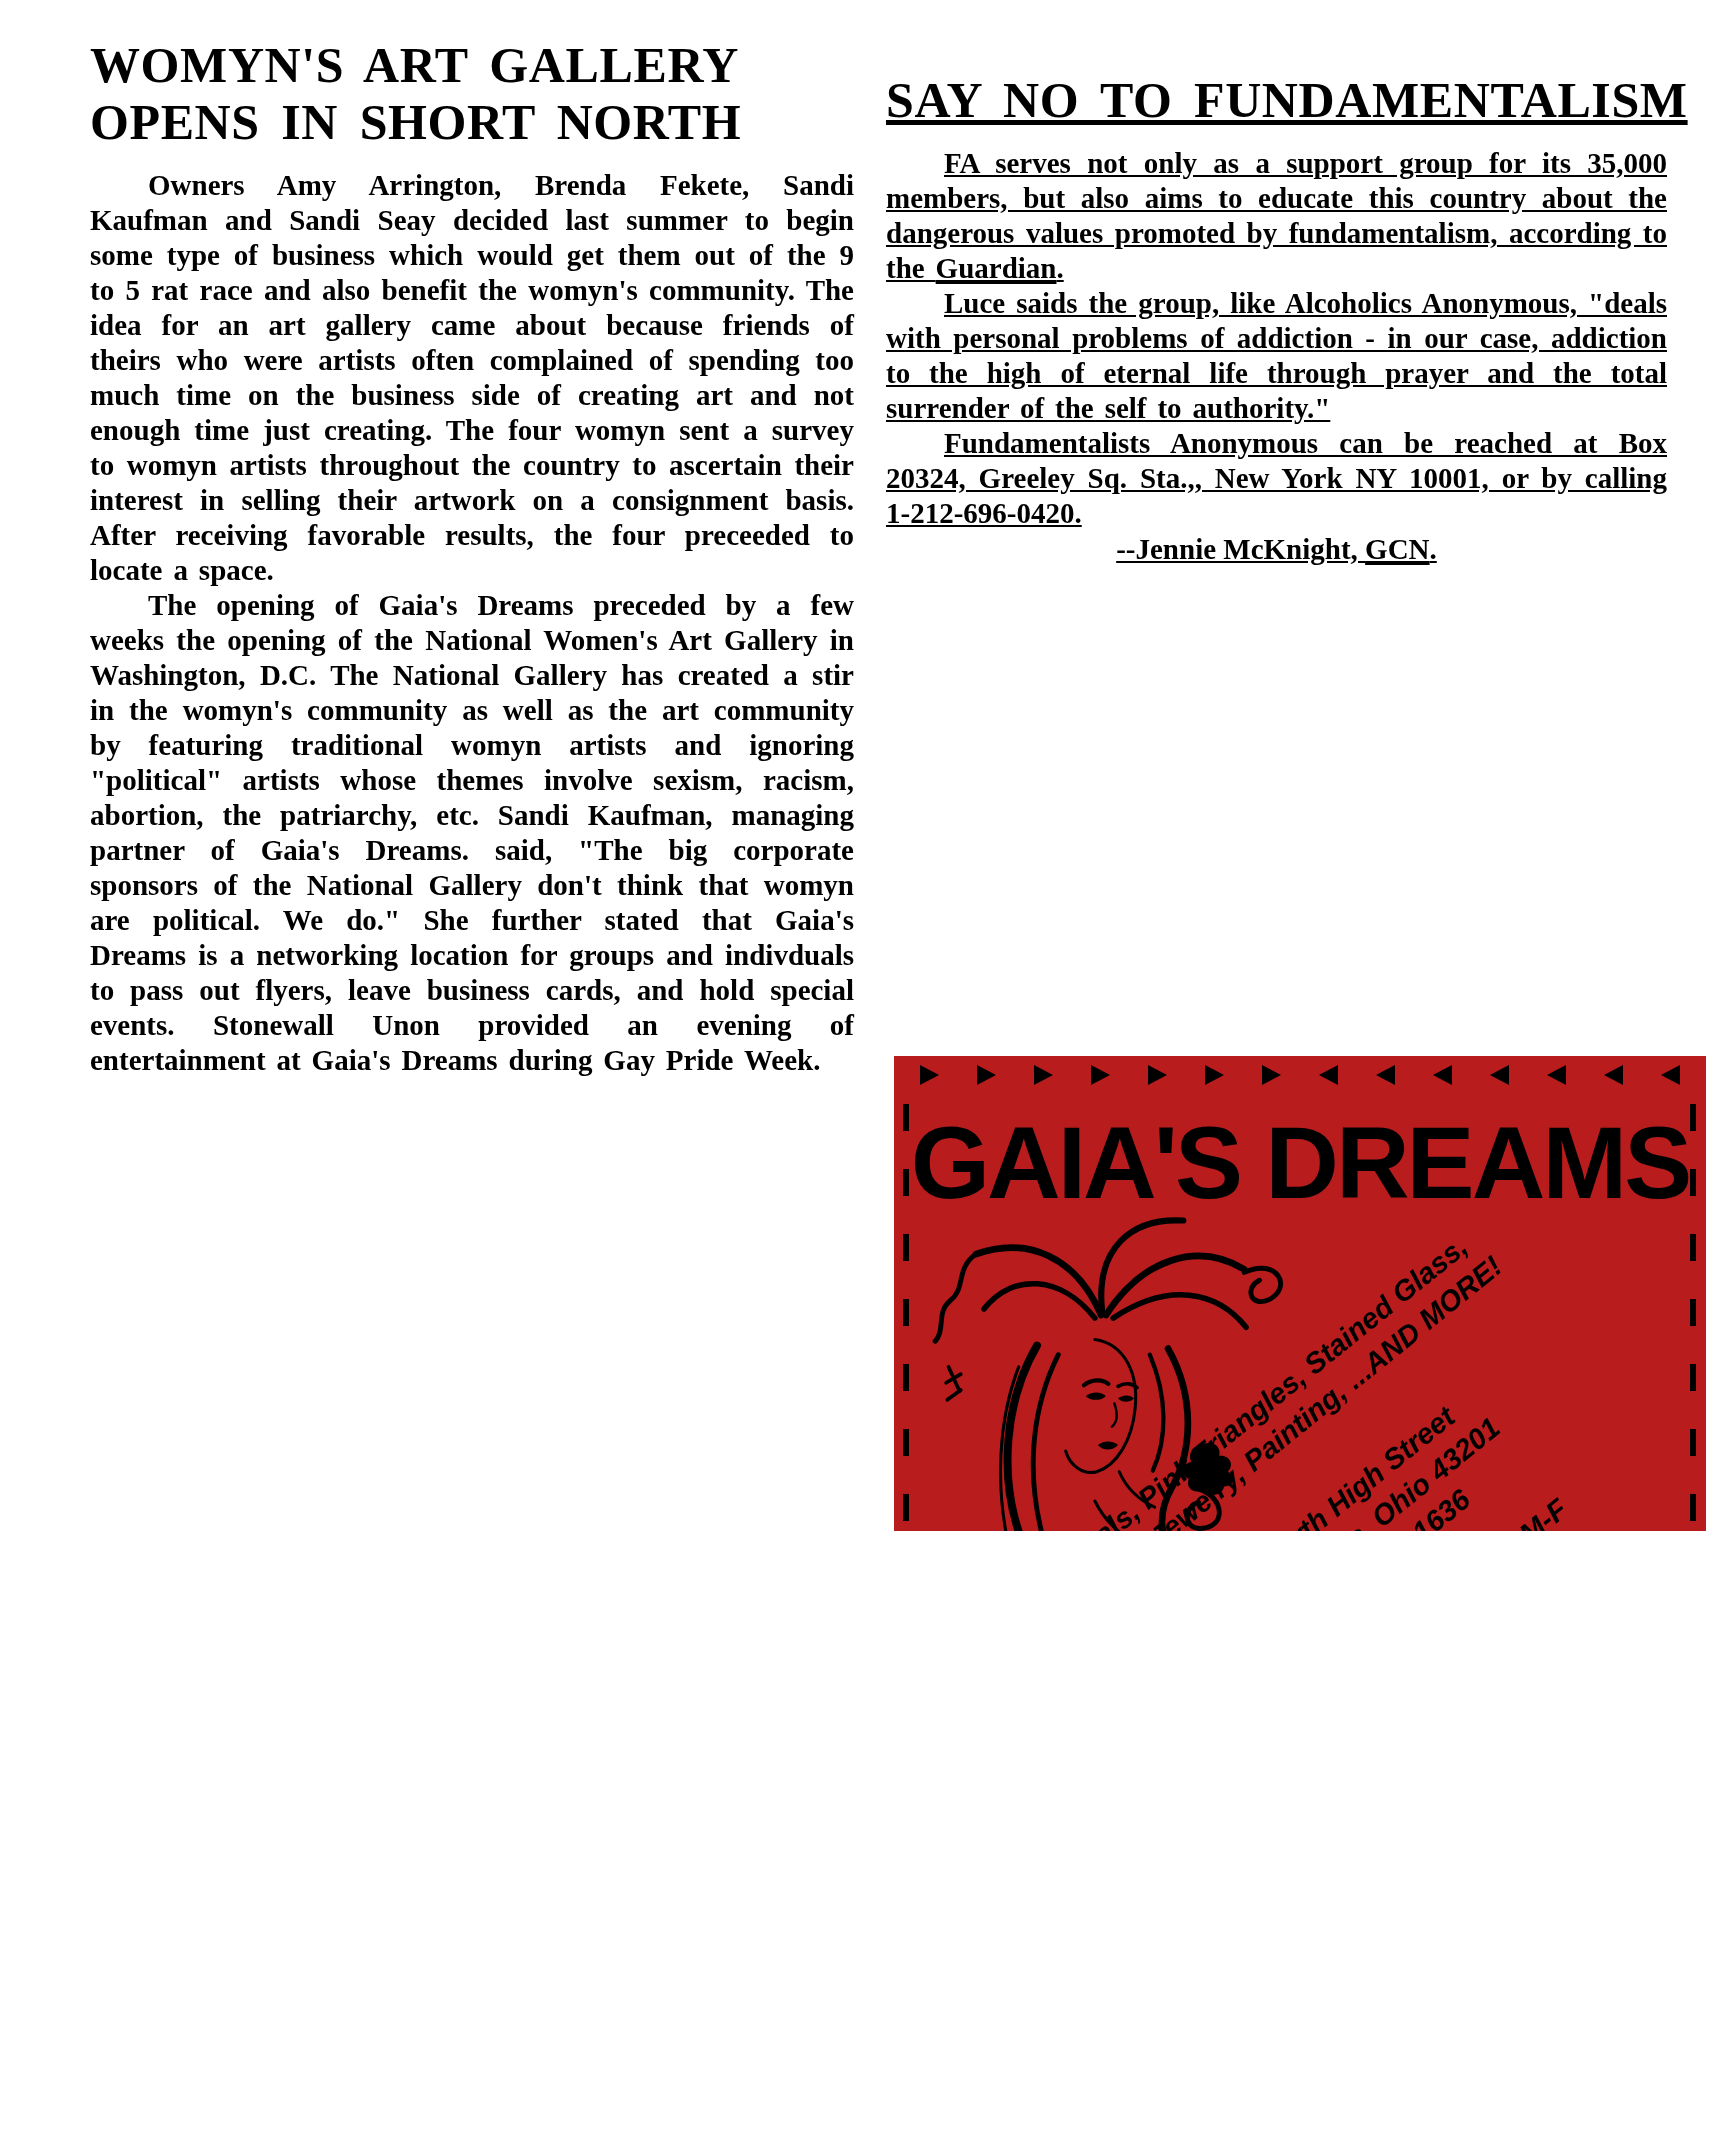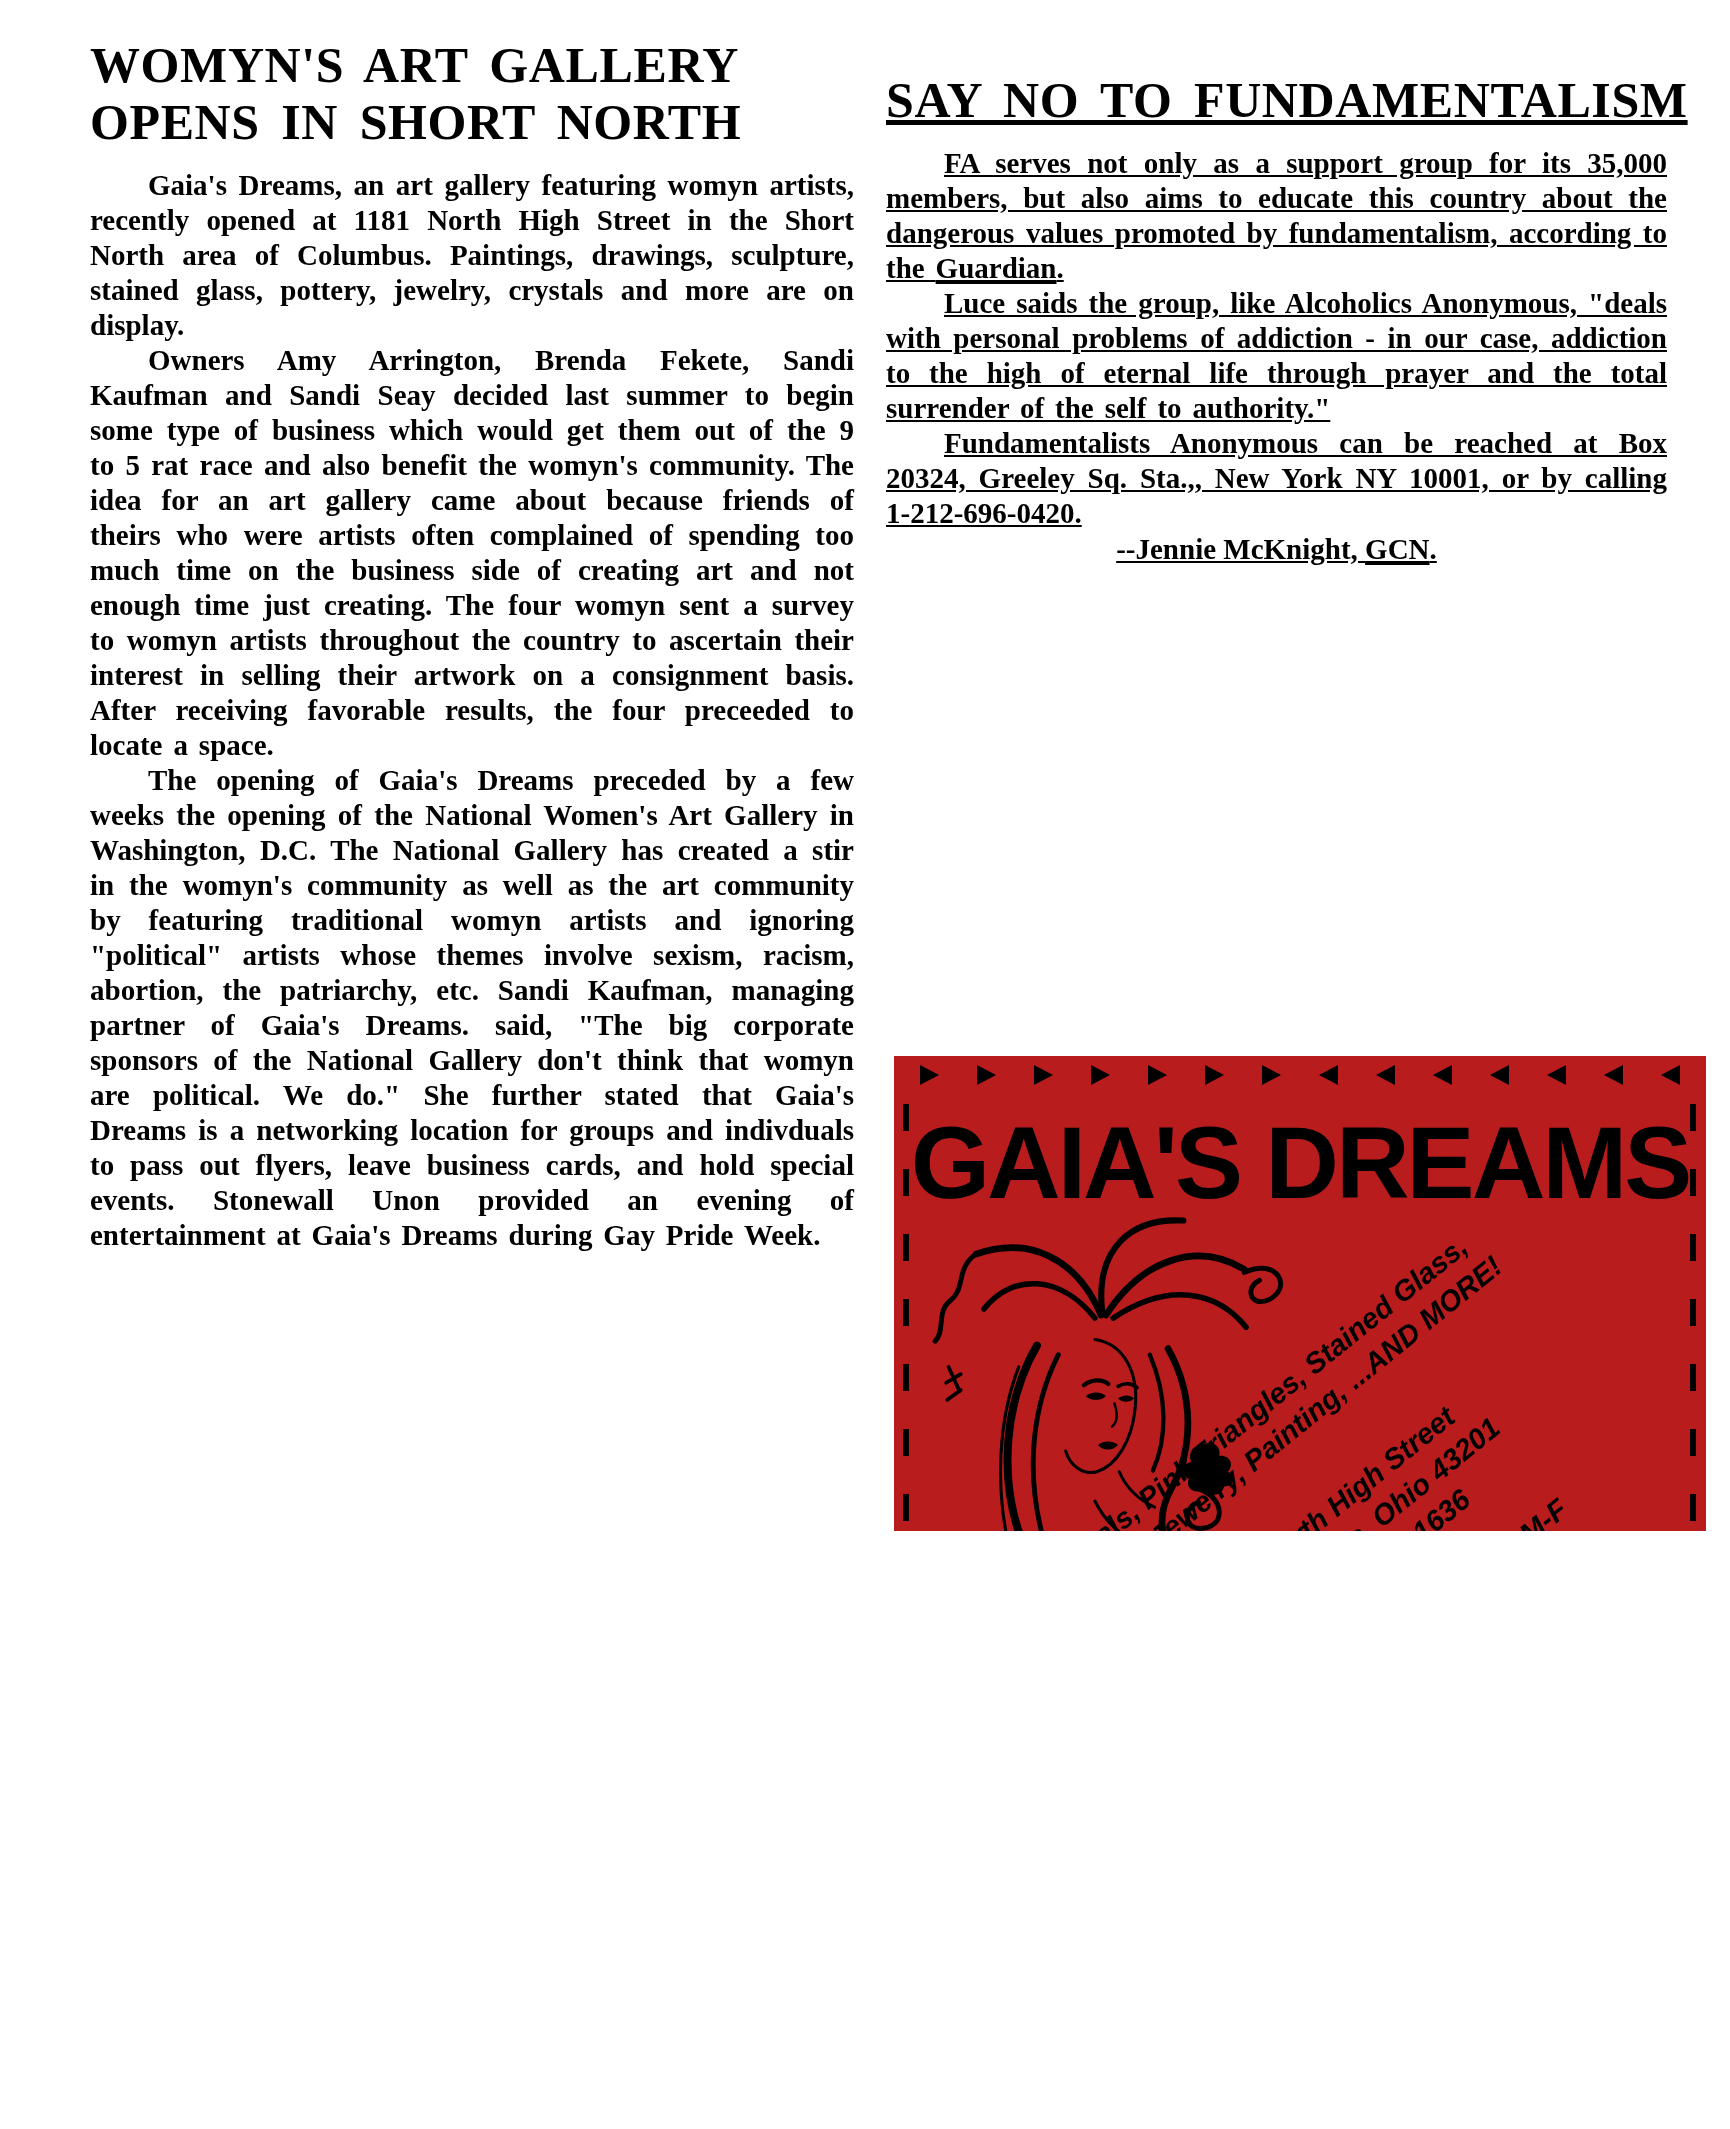--- a/index.html
+++ b/index.html
@@ -89,21 +89,20 @@
 </style>
 </head>
 <body>
 
 <div class="page">
 
   <div class="col-left">
     <div class="headline">WOMYN'S ART GALLERY</div>
     <div class="headline">OPENS IN SHORT NORTH</div>
     <div class="body-text">
-      <p>Gaia's Dreams, an art gallery featuring womyn artists, recently opened at 1181 North High Street in the Short North area of Columbus. Paintings, drawings, sculpture, stained glass, pottery, jewelry, crystals and more are on display.</p>
       <p>Owners Amy Arrington, Brenda Fekete, Sandi Kaufman and Sandi Seay decided last summer to begin some type of business which would get them out of the 9 to 5 rat race and also benefit the womyn's community. The idea for an art gallery came about because friends of theirs who were artists often complained of spending too much time on the business side of creating art and not enough time just creating. The four womyn sent a survey to womyn artists throughout the country to ascertain their interest in selling their artwork on a consignment basis. After receiving favorable results, the four preceeded to locate a space.</p>
       <p>The opening of Gaia's Dreams preceded by a few weeks the opening of the National Women's Art Gallery in Washington, D.C. The National Gallery has created a stir in the womyn's community as well as the art community by featuring traditional womyn artists and ignoring "political" artists whose themes involve sexism, racism, abortion, the patriarchy, etc. Sandi Kaufman, managing partner of Gaia's Dreams. said, "The big corporate sponsors of the National Gallery don't think that womyn are political. We do." She further stated that Gaia's Dreams is a networking location for groups and indivduals to pass out flyers, leave business cards, and hold special events. Stonewall Unon provided an evening of entertainment at Gaia's Dreams during Gay Pride Week.</p>
     </div>
   </div>
 
   <div class="col-right">
     <div class="headline">SAY NO TO FUNDAMENTALISM</div>
     <div class="body-text">
       <p><span>FA serves not only as a support group for its 35,000 members, but also aims to educate this country about the dangerous values promoted by fundamentalism, according to the </span><span class="u">Guardian</span><span>.</span></p>
       <p>Luce saids the group, like Alcoholics Anonymous, "deals with personal problems of addiction - in our case, addiction to the high of eternal life through prayer and the total surrender of the self to authority."</p>

